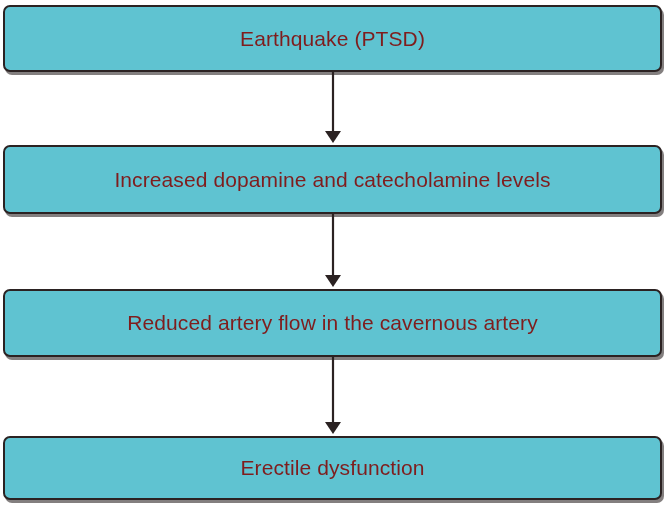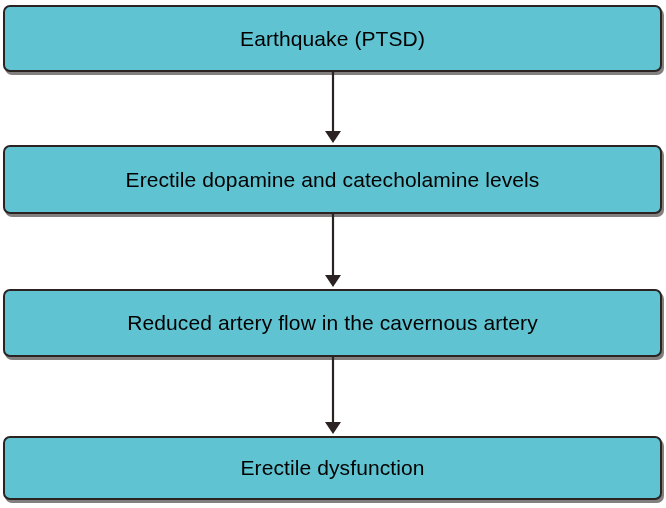--- a/index.html
+++ b/index.html
@@ -26,21 +26,21 @@
     box-sizing: border-box;
     background: #5fc3d1;
     border: 2px solid #2b2222;
     border-radius: 7px;
     box-shadow: 2px 3px 0 rgba(30, 22, 22, 0.55);
     display: flex;
     align-items: center;
     justify-content: center;
   }
   .node-label {
-    color: #000000;
+    color: #7f1d1d;
     font-size: 21px;
     font-family: "Liberation Sans", sans-serif;
     font-weight: normal;
     letter-spacing: 0.1px;
     line-height: 1.2;
     text-align: center;
     white-space: nowrap;
   }
   #node-1 { top: 5px;   height: 67px; }
   #node-2 { top: 145px; height: 69px; }
@@ -81,21 +81,21 @@
   </div>
 
   <div class="connector" id="connector-1">
     <svg viewBox="0 0 666 73" preserveAspectRatio="none" aria-hidden="true">
       <line class="conn-line" x1="333" y1="0" x2="333" y2="62"></line>
       <polygon class="conn-head" points="325,59 341,59 333,71"></polygon>
     </svg>
   </div>
 
   <div class="node" id="node-2">
-    <span class="node-label">Erectile dopamine and catecholamine levels</span>
+    <span class="node-label">Increased dopamine and catecholamine levels</span>
   </div>
 
   <div class="connector" id="connector-2">
     <svg viewBox="0 0 666 75" preserveAspectRatio="none" aria-hidden="true">
       <line class="conn-line" x1="333" y1="0" x2="333" y2="64"></line>
       <polygon class="conn-head" points="325,61 341,61 333,73"></polygon>
     </svg>
   </div>
 
   <div class="node" id="node-3">

